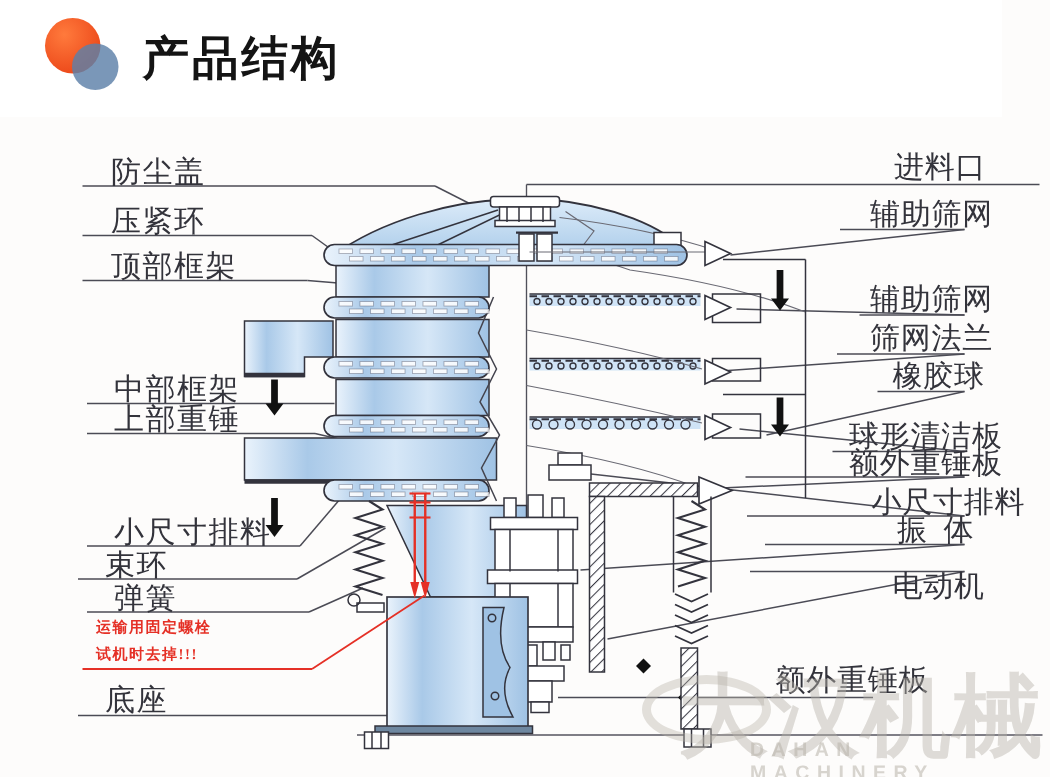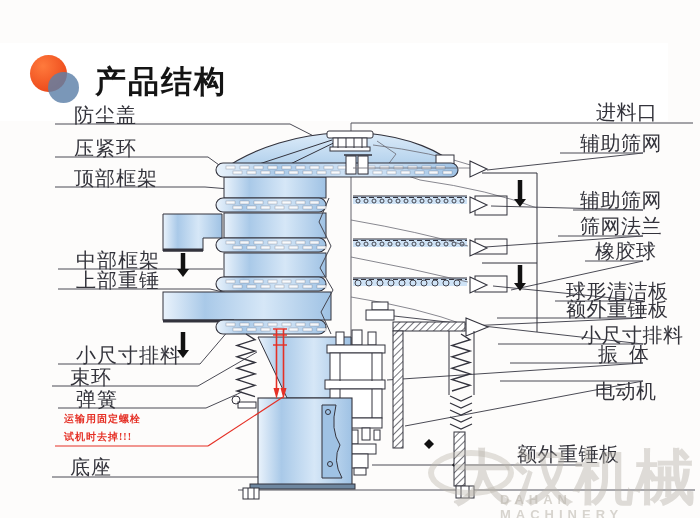--- a/index.html
+++ b/index.html
@@ -1,19 +1,19 @@
 <!DOCTYPE html>
 <html><head>
 <meta charset="utf-8">
 <style>
   html,body{margin:0;padding:0;background:#fff;}
   #stage{position:relative;width:700px;height:518px;background:#fdfcfb;overflow:hidden;
          font-family:"Liberation Serif", serif;}
   
-  #hdr{position:absolute;left:0;top:0;width:668px;height:78px;background:#ffffff;margin-top:43px;}
+  #hdr{position:absolute;left:0;top:0;width:668px;height:78px;background:#ffffff;}
   #logo{position:absolute;left:28px;top:8px;width:56px;height:58px;}
   #logo .c1{position:absolute;left:2px;top:4px;width:37px;height:37px;border-radius:50%;
             background:radial-gradient(circle at 35% 30%, #ff7a3c, #ee4d1d 70%);}
   #logo .c2{position:absolute;left:20px;top:21px;width:31px;height:31px;border-radius:50%;
             background:#5d80a8;opacity:.82;}
   #title{position:absolute;left:95px;top:18px;font-family:"Liberation Sans",sans-serif;
          font-size:31px;font-weight:bold;color:#141414;letter-spacing:2px;}
   
   .lab{position:absolute;font-size:20px;color:#33333b;letter-spacing:1px;white-space:nowrap;line-height:17px;}
   .lab.r{letter-spacing:0.5px;}

